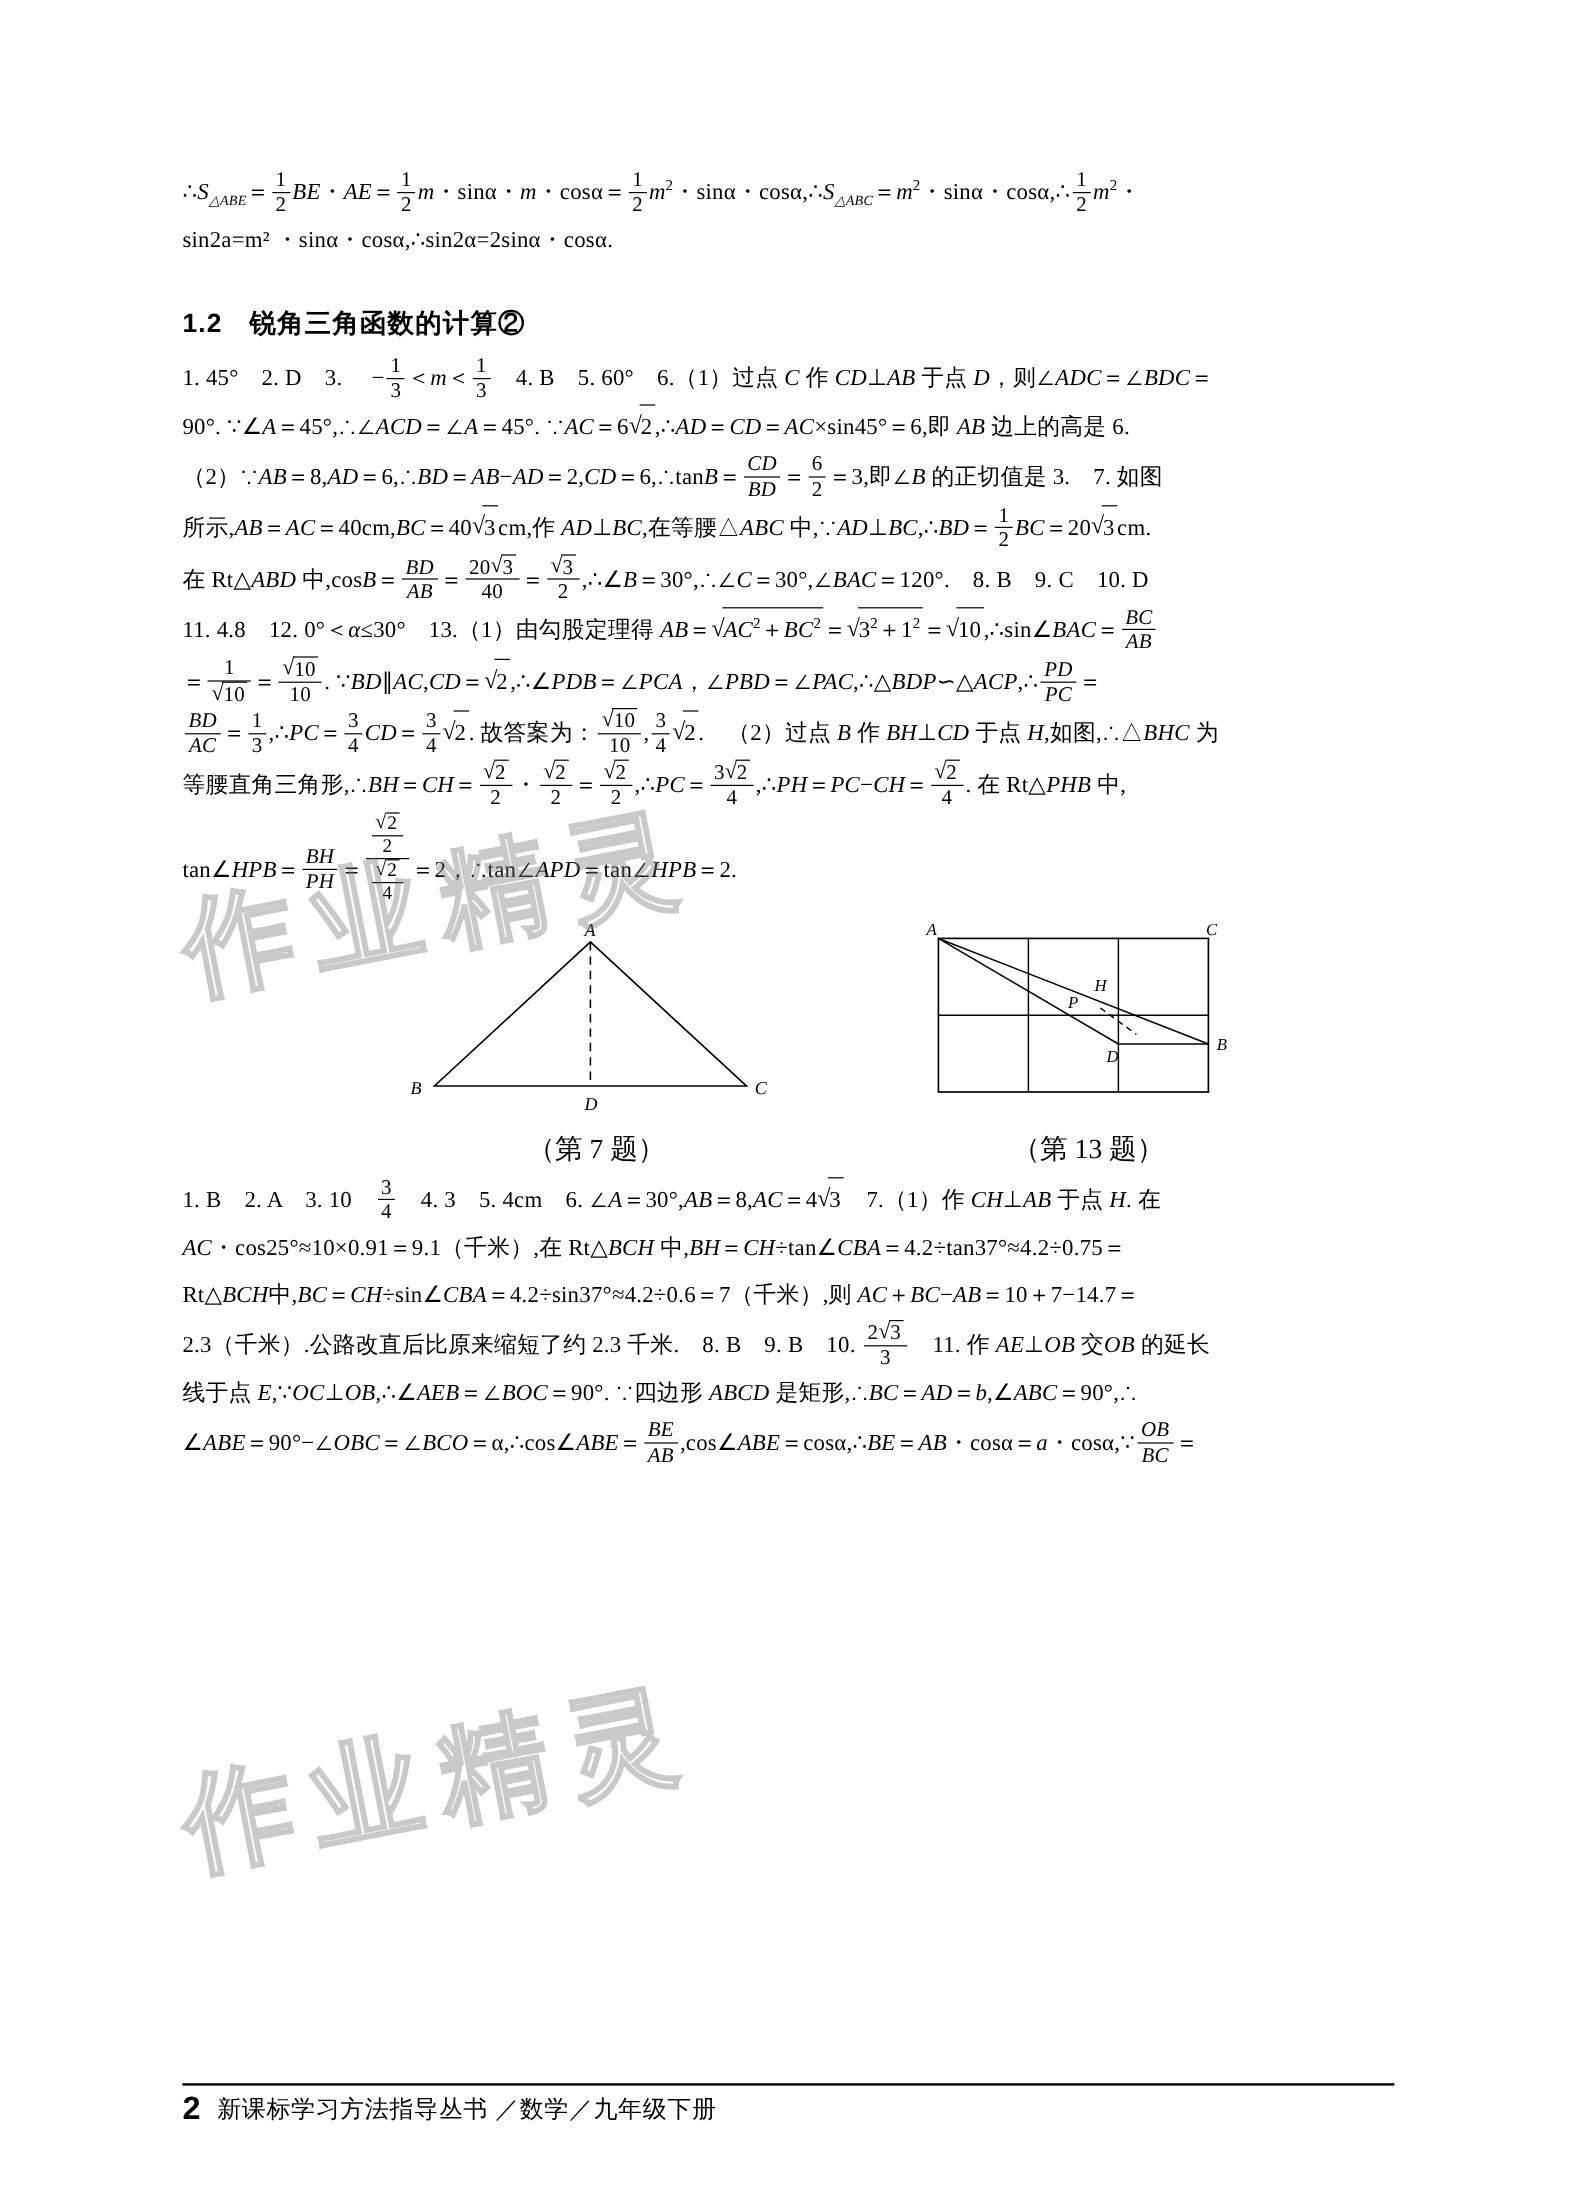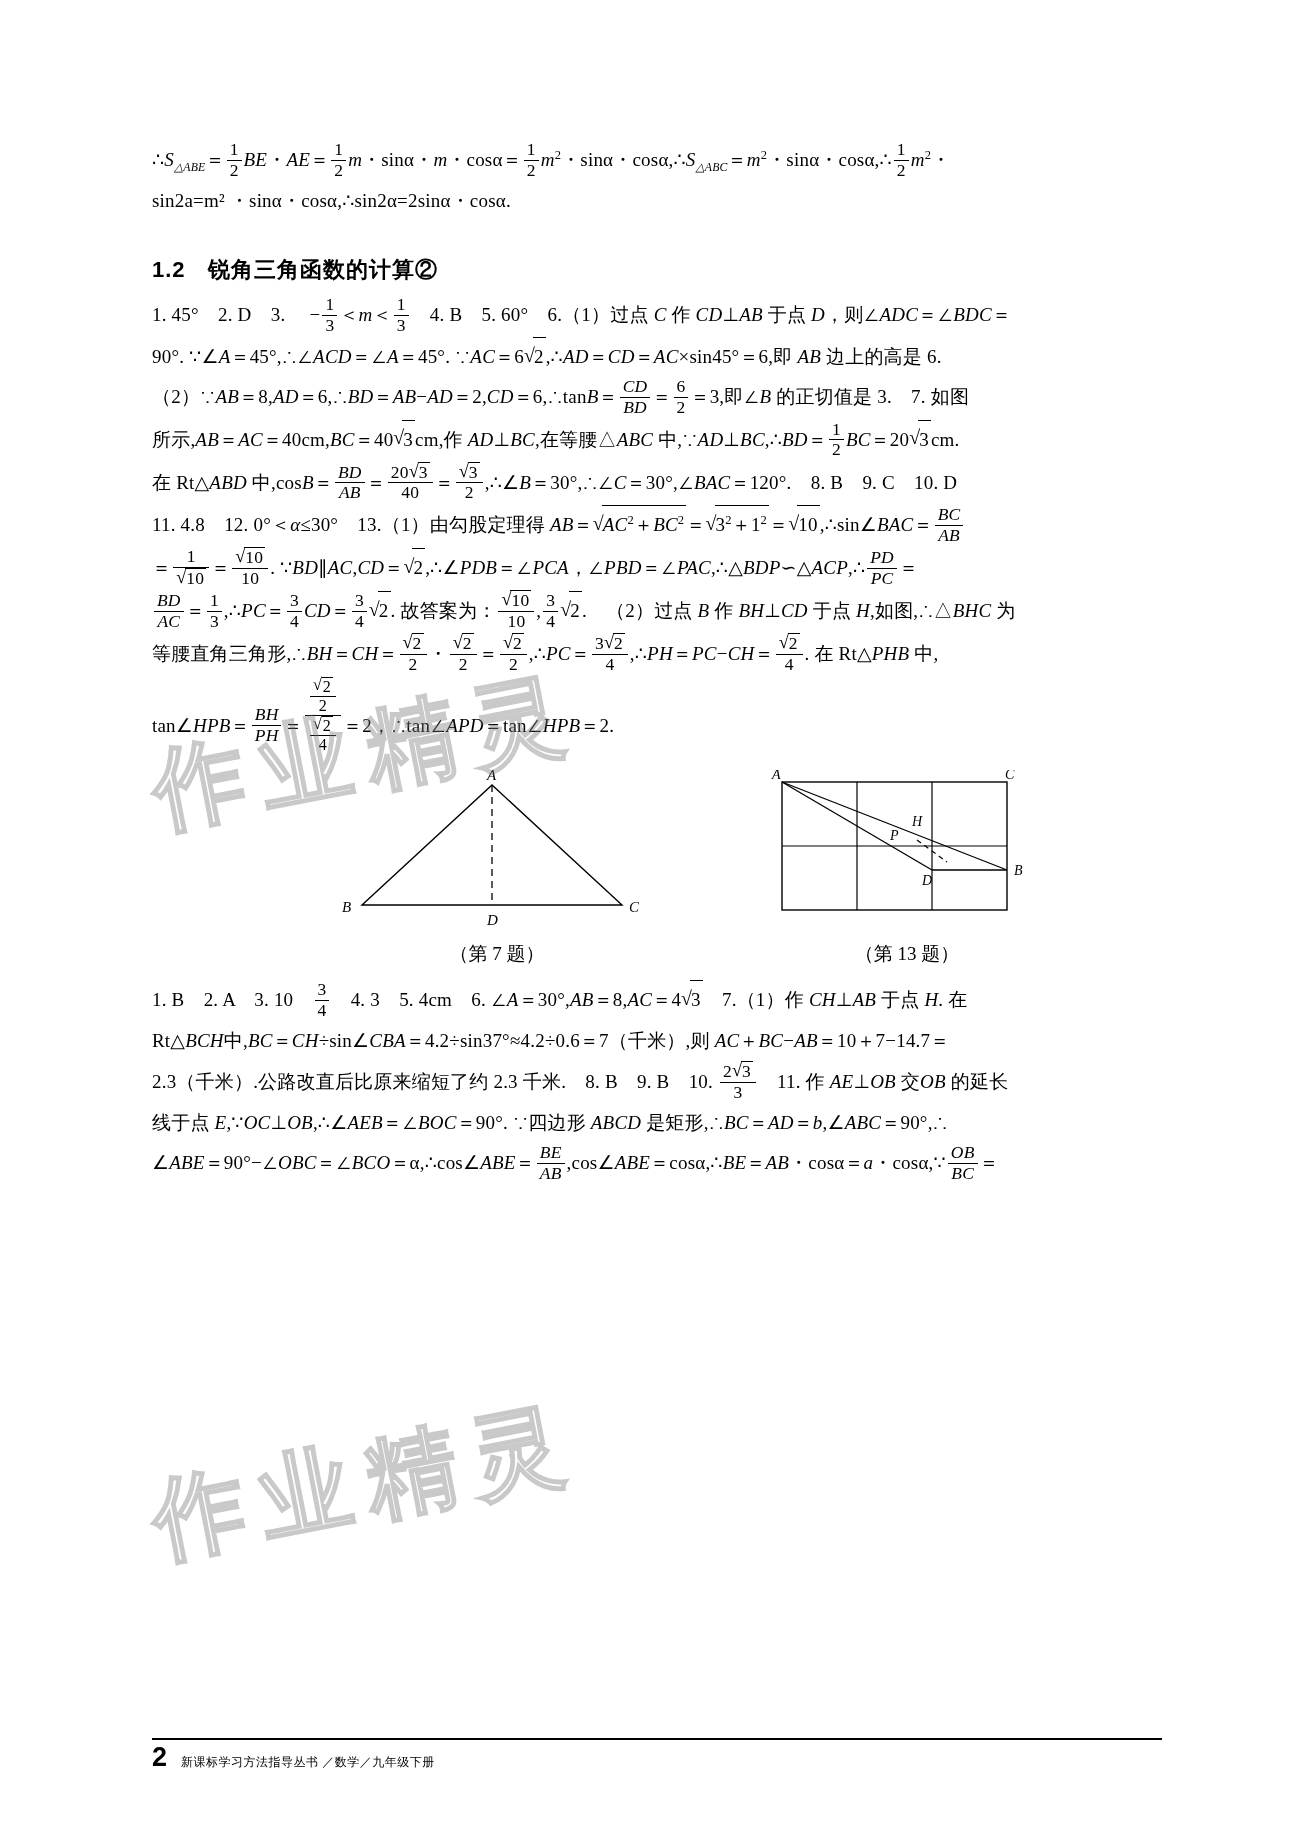--- a/index.html
+++ b/index.html
@@ -87,21 +87,21 @@
   sub.sb { font-size: 0.62em; vertical-align: sub; }
 
   
   .figures {
     position: relative;
     height: 210px;
     margin-top: 14px;
   }
   .fig-cap {
     text-align: center;
-    font-size: 19px;
+    font-size: 23px;
     margin-top: 2px;
   }
   .fig1 { position: absolute; left: 180px; top: 0; width: 330px; }
   .fig2 { position: absolute; left: 610px; top: 0; width: 290px; }
 
   
   .watermark {
     position: absolute;
     font-family: "Liberation Sans", sans-serif;
     font-weight: bold;
@@ -133,21 +133,21 @@
   .pagenum {
     font-family: "Liberation Sans", sans-serif;
     font-weight: bold;
     font-size: 27px;
     line-height: 1;
     position: relative;
     top: -2px;
   }
   .footer-text {
     font-family: "Liberation Sans", sans-serif;
-    font-size: 12px;
+    font-size: 20px;
     letter-spacing: 0.5px;
     padding-bottom: 2px;
   }
 </style>
 </head>
 <body>
 
 <div class="page">
 
   <div class="content">
@@ -223,20 +223,23 @@
         </svg>
         <div class="fig-cap">（第 13 题）</div>
       </div>
     </div>
 
 
     <p class="para">
       1. B　2. A　3. 10　<span class="frac"><span class="top">3</span><span class="bot">4</span></span>　4. 3　5. 4cm　6. ∠<span class="ital">A</span>＝30°,<span class="ital">AB</span>＝8,<span class="ital">AC</span>＝4<span class="sqrt"><span>3</span></span>　7.（1）作 <span class="ital">CH</span>⊥<span class="ital">AB</span> 于点 <span class="ital">H</span>. 在
     </p>
     <p class="para">
+      <span class="ital">AC</span>・cos25°≈10×0.91＝9.1（千米）,在 Rt△<span class="ital">BCH</span> 中,<span class="ital">BH</span>＝<span class="ital">CH</span>÷tan∠<span class="ital">CBA</span>＝4.2÷tan37°≈4.2÷0.75＝
+    </p>
+    <p class="para">
       Rt△<span class="ital">BCH</span>中,<span class="ital">BC</span>＝<span class="ital">CH</span>÷sin∠<span class="ital">CBA</span>＝4.2÷sin37°≈4.2÷0.6＝7（千米）,则 <span class="ital">AC</span>＋<span class="ital">BC</span>−<span class="ital">AB</span>＝10＋7−14.7＝
     </p>
     <p class="para">
       2.3（千米）.公路改直后比原来缩短了约 2.3 千米.　8. B　9. B　10. <span class="frac"><span class="top">2<span class="sqrt"><span>3</span></span></span><span class="bot">3</span></span>　11. 作 <span class="ital">AE</span>⊥<span class="ital">OB</span> 交<span class="ital">OB</span> 的延长
     </p>
     <p class="para">
       线于点 <span class="ital">E</span>,∵<span class="ital">OC</span>⊥<span class="ital">OB</span>,∴∠<span class="ital">AEB</span>＝∠<span class="ital">BOC</span>＝90°. ∵四边形 <span class="ital">ABCD</span> 是矩形,∴<span class="ital">BC</span>＝<span class="ital">AD</span>＝<span class="ital">b</span>,∠<span class="ital">ABC</span>＝90°,∴
     </p>
     <p class="para">
       ∠<span class="ital">ABE</span>＝90°−∠<span class="ital">OBC</span>＝∠<span class="ital">BCO</span>＝α,∴cos∠<span class="ital">ABE</span>＝<span class="frac"><span class="top ital">BE</span><span class="bot ital">AB</span></span>,cos∠<span class="ital">ABE</span>＝cosα,∴<span class="ital">BE</span>＝<span class="ital">AB</span>・cosα＝<span class="ital">a</span>・cosα,∵<span class="frac"><span class="top ital">OB</span><span class="bot ital">BC</span></span>＝

